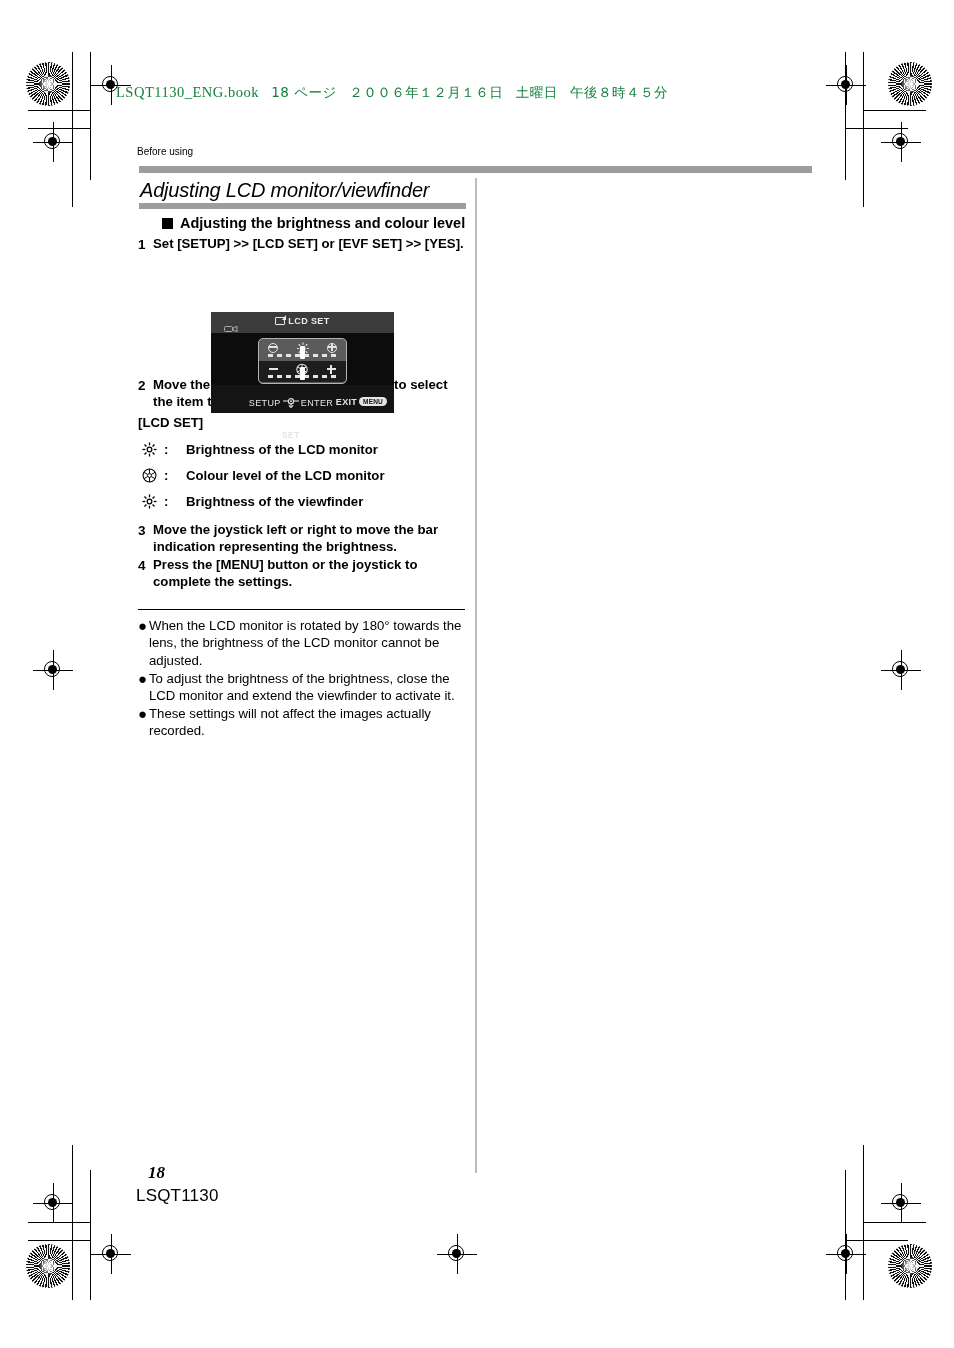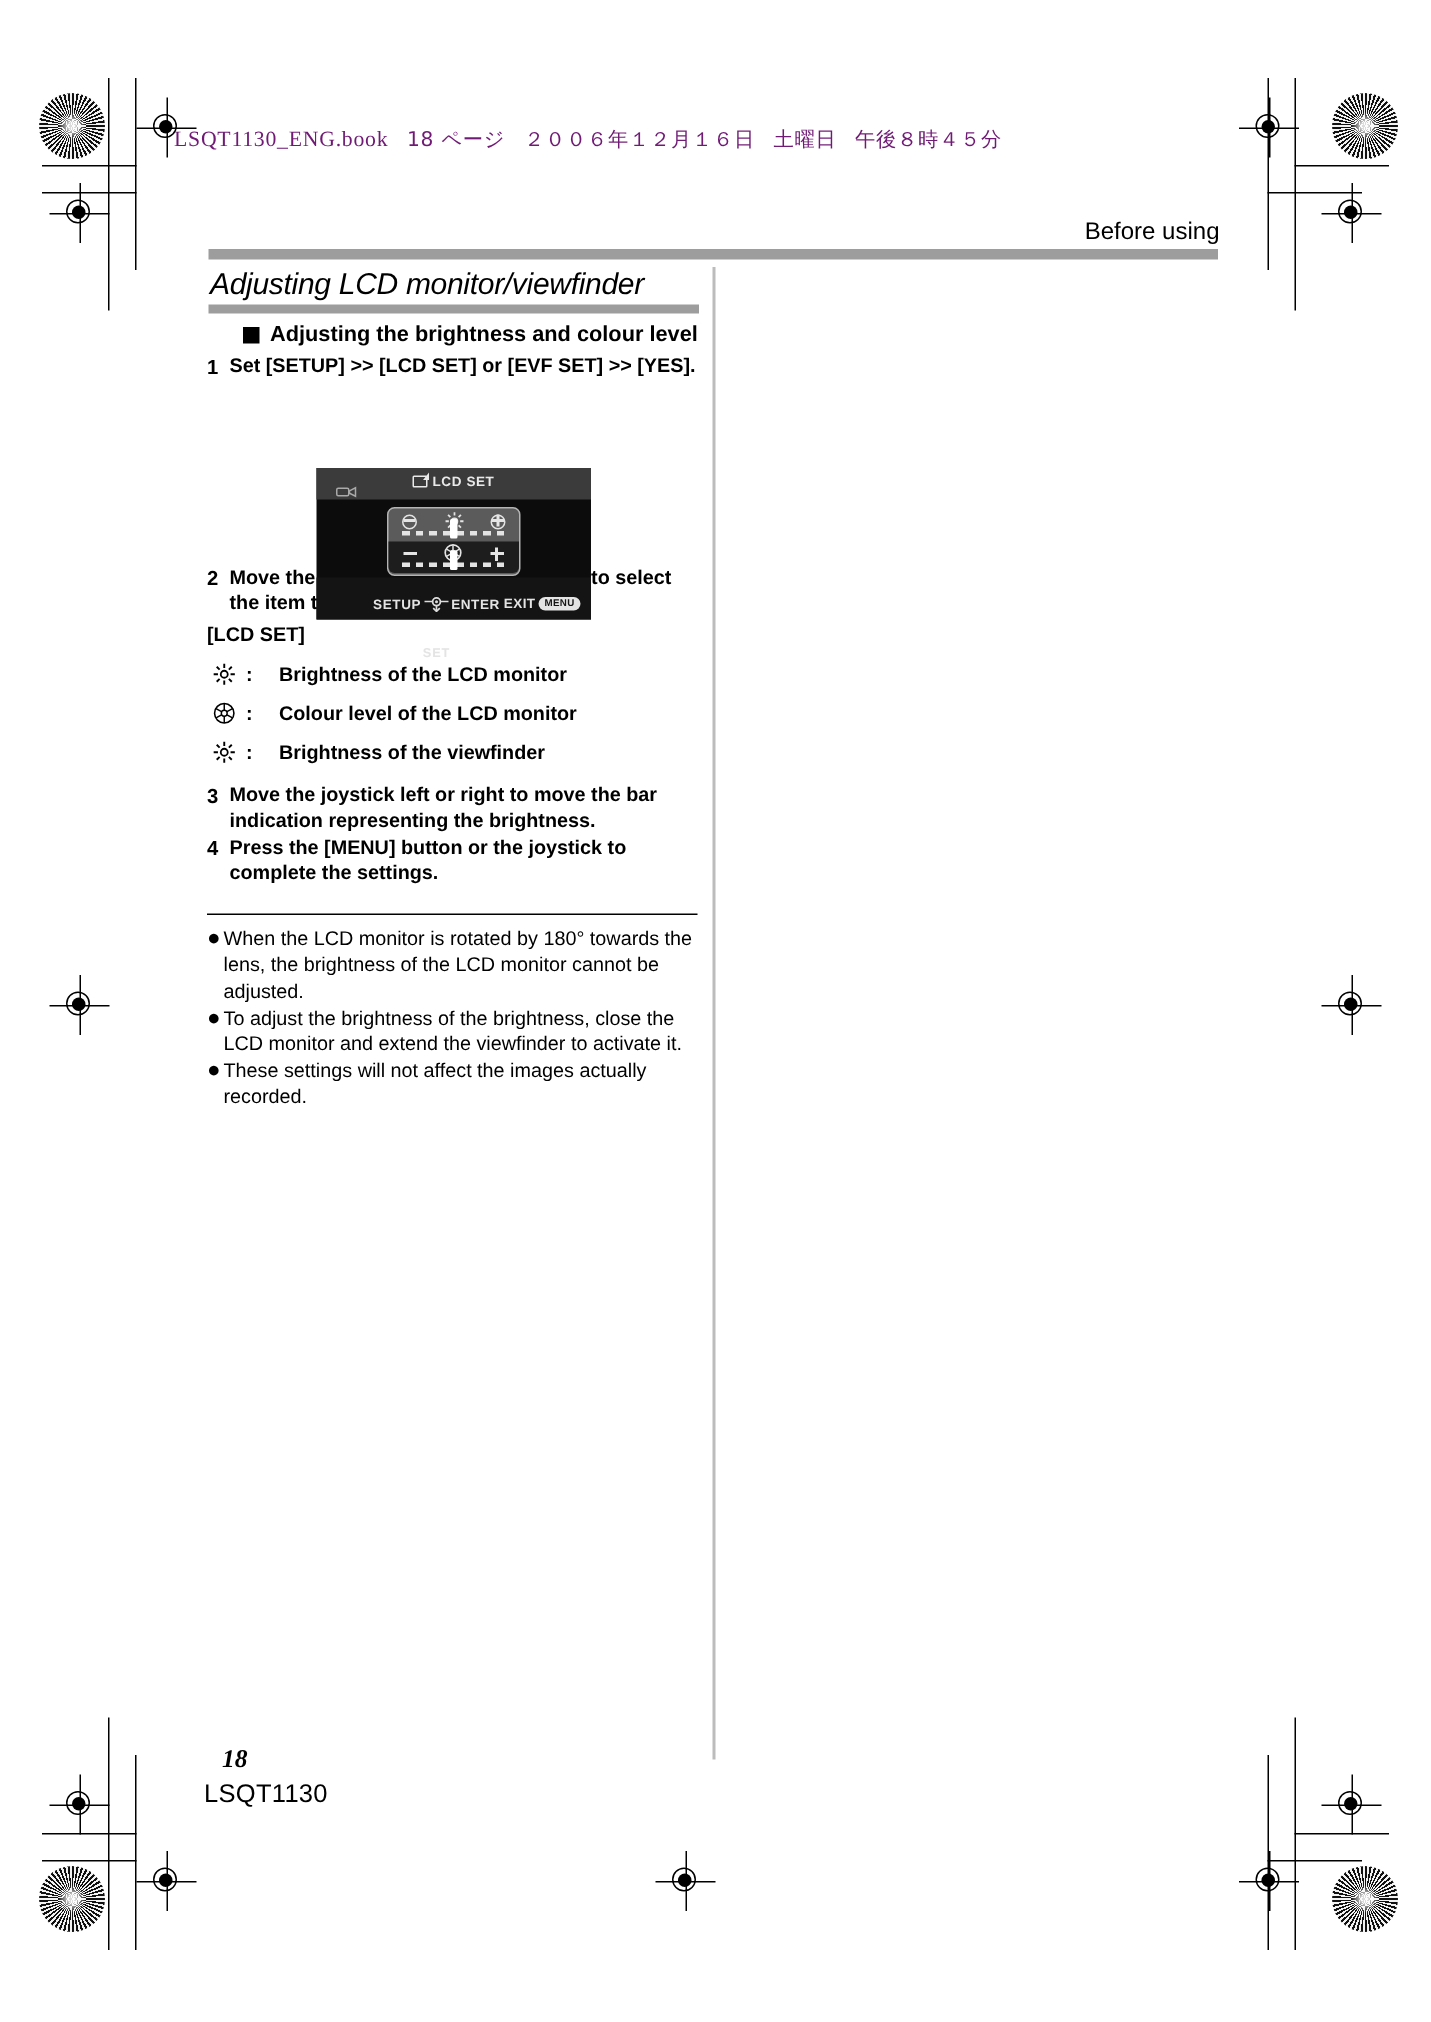--- a/index.html
+++ b/index.html
@@ -72,32 +72,32 @@
 
   
   .book-header {
     position: absolute;
     left: 116px;
     top: 84px;
     font-family: "Liberation Serif", serif;
     font-size: 14.5px;
     letter-spacing: 0.5px;
     white-space: nowrap;
-    color: #701a75;
+    color: #15803d;
   }
   .book-header .jp { font-family: "DejaVu Sans", sans-serif; font-size: 13.5px; }
 
   
   .running-head {
     position: absolute;
     left: 137px;
     top: 146px;
     width: 676px;
-    text-align: right;
-    font-size: 16px;
+    text-align: left;
+    font-size: 10px;
     color: #000;
   }
   .rule-top {
     position: absolute;
     left: 139px;
     top: 166px;
     width: 673px;
     height: 7px;
     background: #9d9d9d;
   }
@@ -376,21 +376,21 @@
     font-weight: bold;
     letter-spacing: 0.6px;
     margin-top: 44px;
   }
   .lcd-setup-row {
     position: absolute;
     left: 0; top: 12px;
     width: 160px;
     text-align: center;
     font-size: 9px;
-    font-weight: bold;
+    font-weight: normal;
     letter-spacing: 0.4px;
     white-space: nowrap;
   }
   .joy-ico {
     display: inline-block;
     position: relative;
     width: 18px; height: 11px;
     vertical-align: -2px;
     margin: 0 1px;
   }

